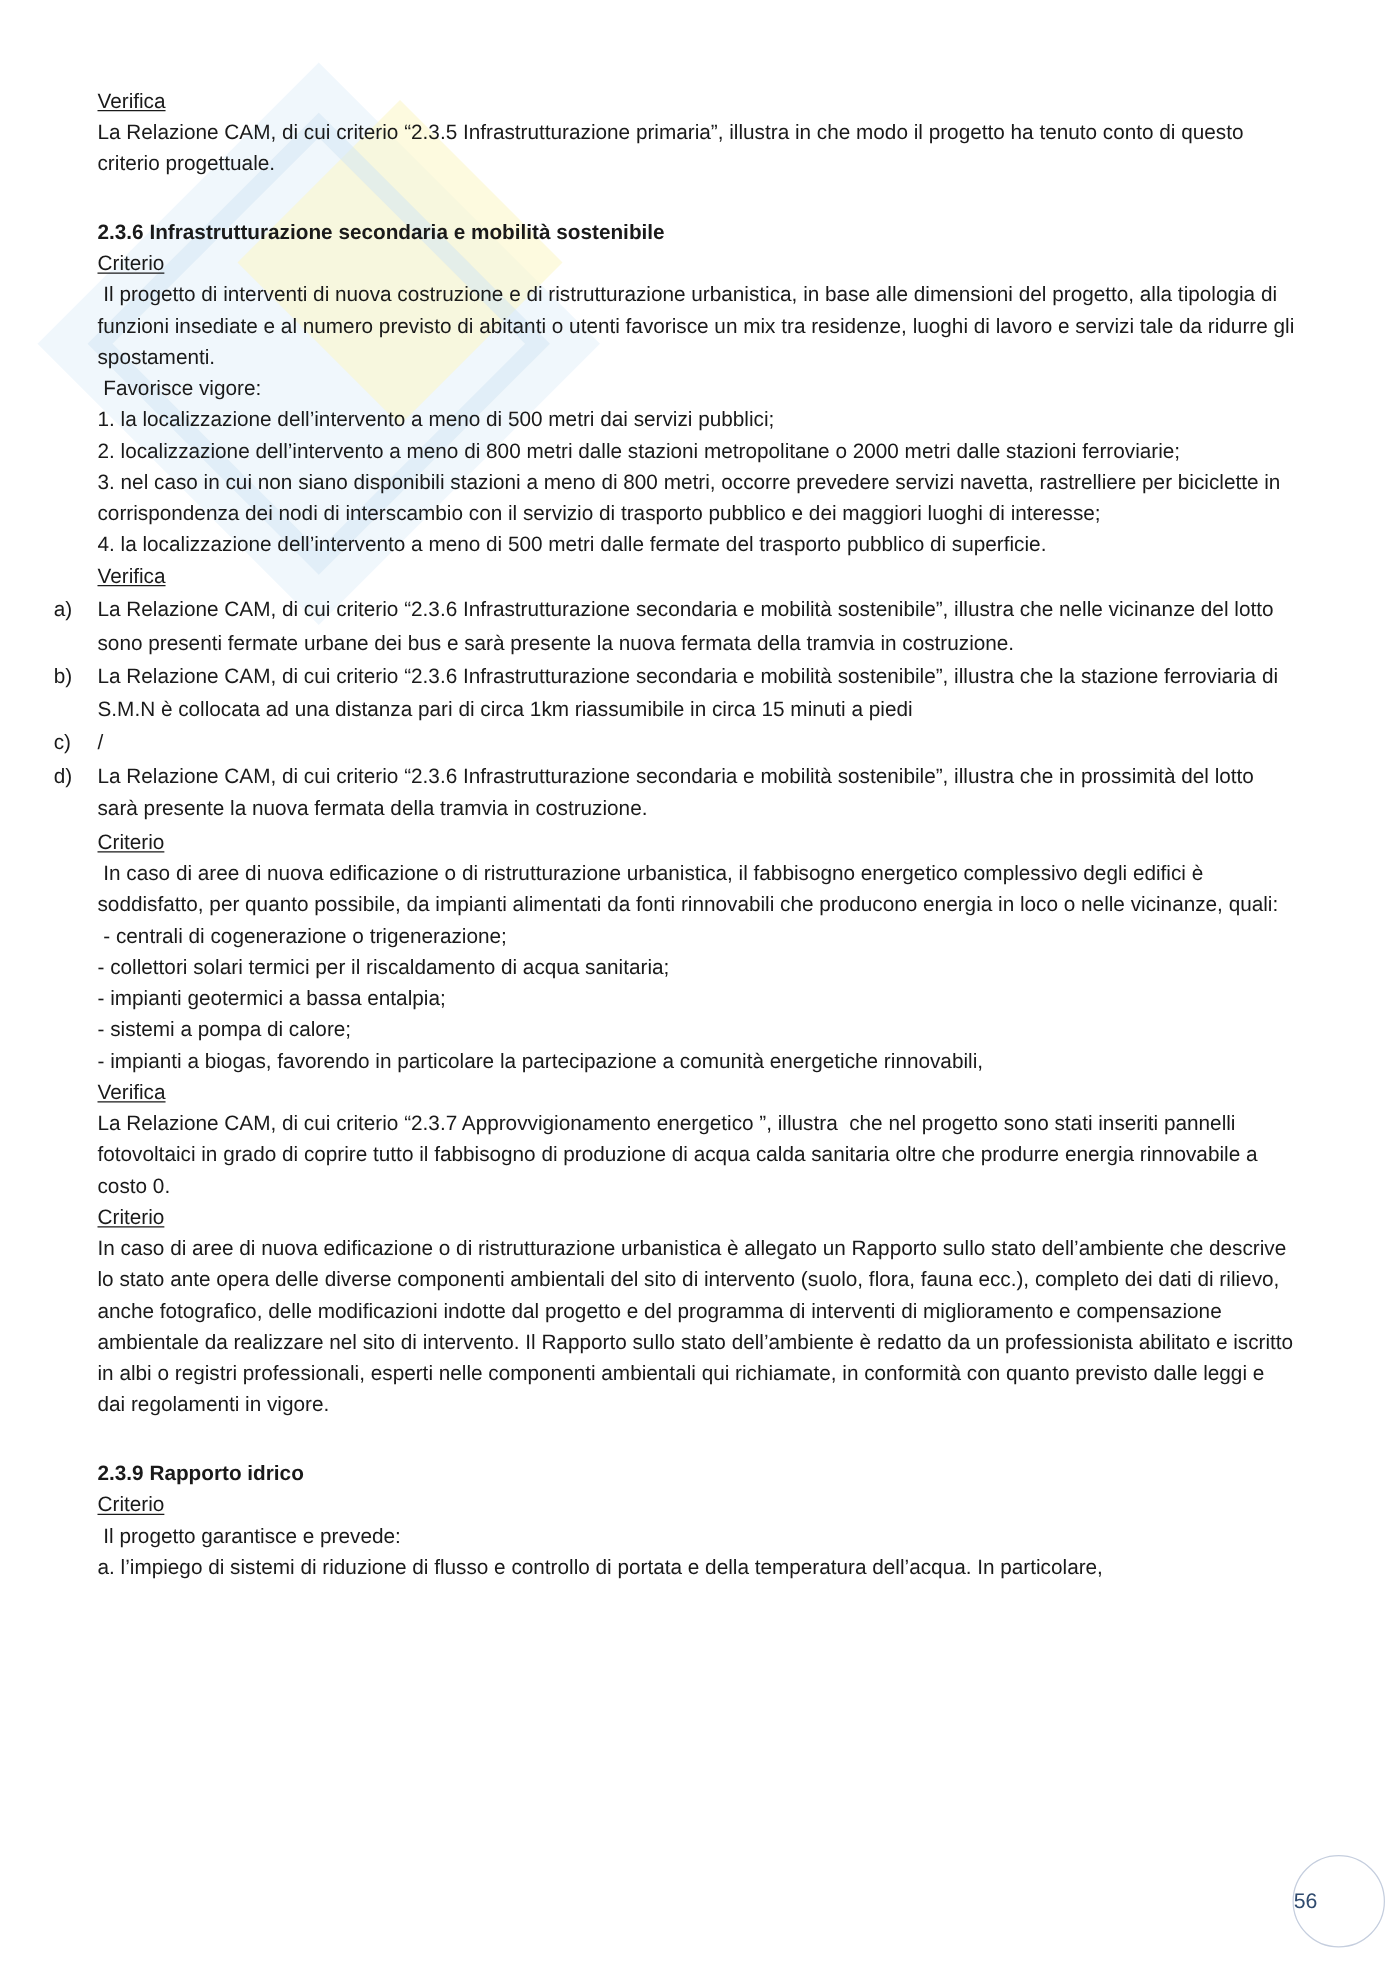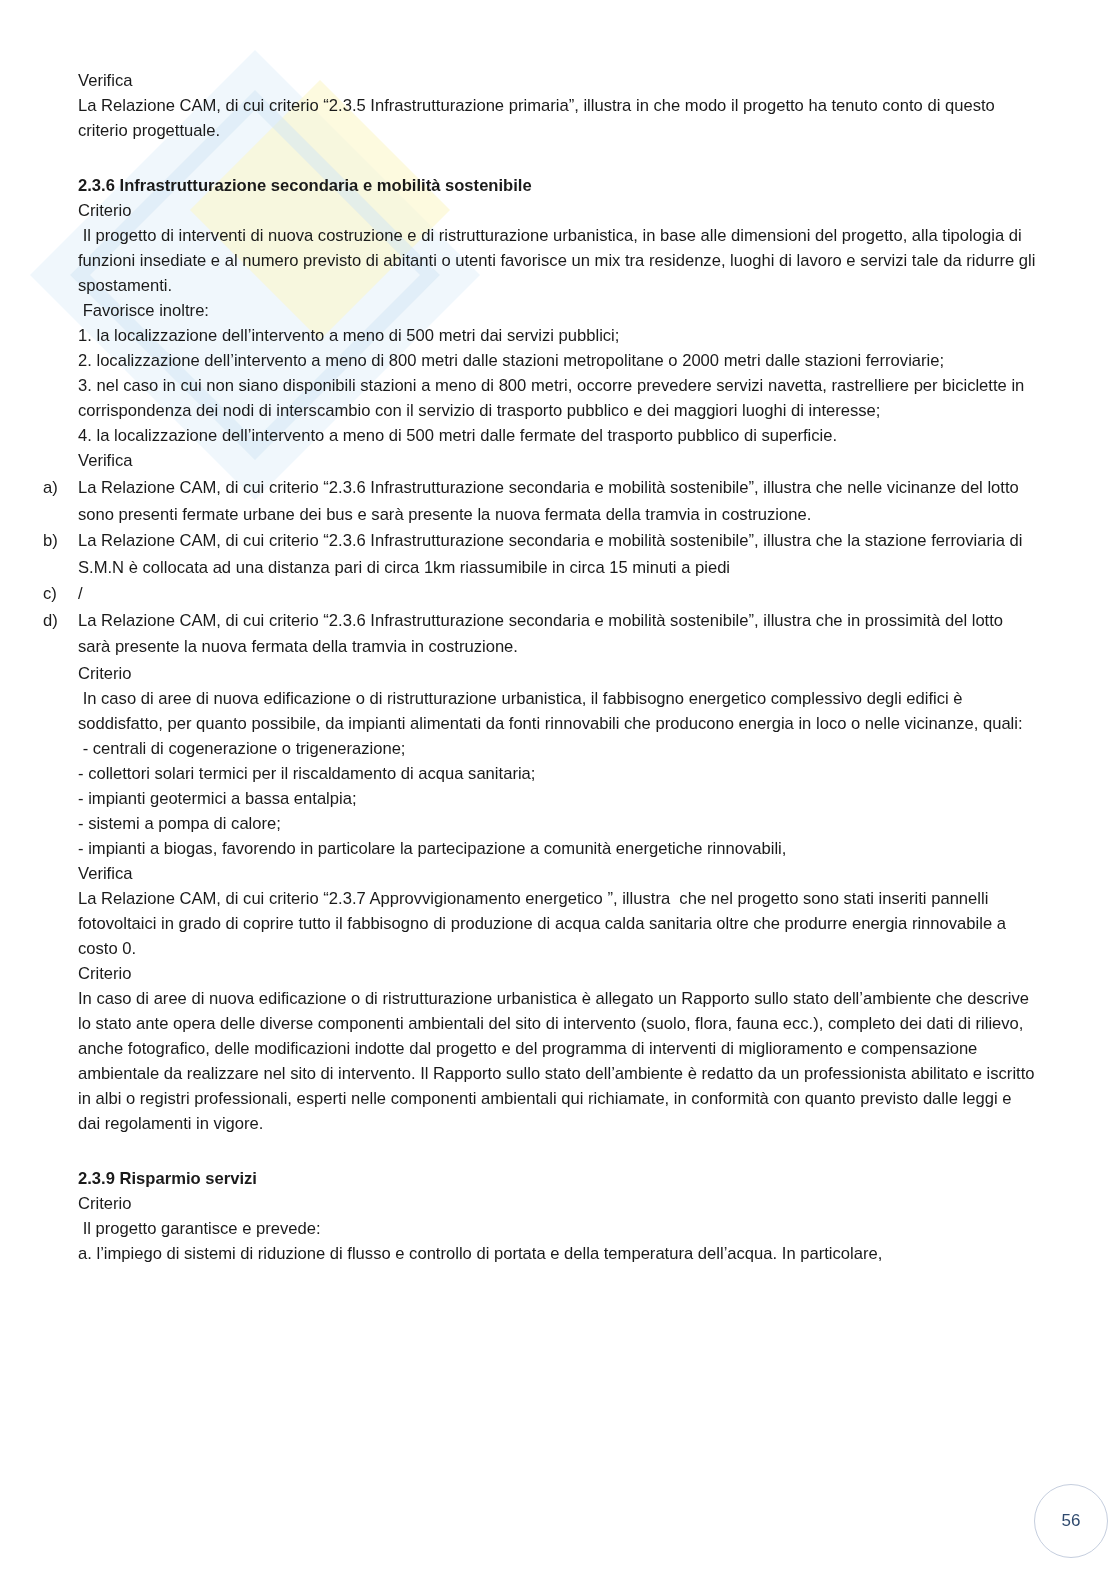--- a/index.html
+++ b/index.html
@@ -9,48 +9,48 @@
     }
     .watermark {
       position: absolute; left: 20px; top: 40px; width: 470px; height: 470px;
       pointer-events: none; z-index: 0;
     }
     .page {
       position: absolute; left: 78px; top: 68px; width: 960px; z-index: 1;
       font-size: 16.6px; line-height: 25px;
     }
     .line { margin: 0; white-space: normal; }
-    .u { text-underline-offset: 2px; }
+    .u { text-decoration: underline; text-underline-offset: 2px; }
     .b { font-weight: bold; margin-top: 30px; }
     .ol-item { position: relative; }
     .ol-item .mark { position: absolute; left: -35px; top: 0; }
     .page-num {
       position: absolute; left: 1034px; top: 1484px; width: 72px; height: 72px;
       border: 1.5px solid #c5cede; border-radius: 50%;
-      display: flex; align-items: center; justify-content: center;
+      display: flex; align-items: center; justify-content: flex-start;
       font-size: 17px; color: #2f4a6e; z-index: 1;
     }
   </style>
 </head>
 <body>
 
 <svg class="watermark" viewBox="0 0 470 470">
   <polygon points="235,10 460,235 235,460 10,235" fill="#e3f0f9" opacity="0.55"></polygon>
   <polygon points="300,40 430,170 300,300 170,170" fill="#fbf6c9" opacity="0.6"></polygon>
   <polygon points="235,60 410,235 235,410 60,235" fill="none" stroke="#d2e6f4" stroke-width="14" opacity="0.5"></polygon>
 </svg>
 
 <div class="page">
 
   <p class="line u">Verifica</p>
   <p class="line">La Relazione CAM, di cui criterio “2.3.5 Infrastrutturazione primaria”, illustra in che modo il progetto ha tenuto conto di questo criterio progettuale.</p>
   <p class="line b">2.3.6 Infrastrutturazione secondaria e mobilità sostenibile</p>
   <p class="line u">Criterio</p>
   <p class="line" style="white-space:pre-wrap"> Il progetto di interventi di nuova costruzione e di ristrutturazione urbanistica, in base alle dimensioni del progetto, alla tipologia di funzioni insediate e al numero previsto di abitanti o utenti favorisce un mix tra residenze, luoghi di lavoro e servizi tale da ridurre gli spostamenti.</p>
-  <p class="line" style="white-space:pre-wrap"> Favorisce inoltre:</p>
+  <p class="line" style="white-space:pre-wrap"> Favorisce vigore:</p>
   <p class="line">1. la localizzazione dell’intervento a meno di 500 metri dai servizi pubblici;</p>
   <p class="line">2. localizzazione dell’intervento a meno di 800 metri dalle stazioni metropolitane o 2000 metri dalle stazioni ferroviarie;</p>
   <p class="line">3. nel caso in cui non siano disponibili stazioni a meno di 800 metri, occorre prevedere servizi navetta, rastrelliere per biciclette in corrispondenza dei nodi di interscambio con il servizio di trasporto pubblico e dei maggiori luoghi di interesse;</p>
   <p class="line">4. la localizzazione dell’intervento a meno di 500 metri dalle fermate del trasporto pubblico di superficie.</p>
   <p class="line u">Verifica</p>
 
   <div class="ol-item" style="margin-top:2px">
     <span class="mark">a)</span>
     <p class="line" style="line-height:26.5px">La Relazione CAM, di cui criterio “2.3.6 Infrastrutturazione secondaria e mobilità sostenibile”, illustra che nelle vicinanze del lotto sono presenti fermate urbane dei bus e sarà presente la nuova fermata della tramvia in costruzione.</p>
   </div>
@@ -71,21 +71,21 @@
   <p class="line" style="white-space:pre-wrap"> In caso di aree di nuova edificazione o di ristrutturazione urbanistica, il fabbisogno energetico complessivo degli edifici è soddisfatto, per quanto possibile, da impianti alimentati da fonti rinnovabili che producono energia in loco o nelle vicinanze, quali:</p>
   <p class="line" style="white-space:pre-wrap"> - centrali di cogenerazione o trigenerazione;</p>
   <p class="line">- collettori solari termici per il riscaldamento di acqua sanitaria;</p>
   <p class="line">- impianti geotermici a bassa entalpia;</p>
   <p class="line">- sistemi a pompa di calore;</p>
   <p class="line">- impianti a biogas, favorendo in particolare la partecipazione a comunità energetiche rinnovabili,</p>
   <p class="line u">Verifica</p>
   <p class="line" style="white-space:pre-wrap">La Relazione CAM, di cui criterio “2.3.7 Approvvigionamento energetico ”, illustra  che nel progetto sono stati inseriti pannelli fotovoltaici in grado di coprire tutto il fabbisogno di produzione di acqua calda sanitaria oltre che produrre energia rinnovabile a costo 0.</p>
   <p class="line u">Criterio</p>
   <p class="line">In caso di aree di nuova edificazione o di ristrutturazione urbanistica è allegato un Rapporto sullo stato dell’ambiente che descrive lo stato ante opera delle diverse componenti ambientali del sito di intervento (suolo, flora, fauna ecc.), completo dei dati di rilievo, anche fotografico, delle modificazioni indotte dal progetto e del programma di interventi di miglioramento e compensazione ambientale da realizzare nel sito di intervento. Il Rapporto sullo stato dell’ambiente è redatto da un professionista abilitato e iscritto in albi o registri professionali, esperti nelle componenti ambientali qui richiamate, in conformità con quanto previsto dalle leggi e dai regolamenti in vigore.</p>
-  <p class="line b">2.3.9 Risparmio servizi</p>
+  <p class="line b">2.3.9 Rapporto idrico</p>
   <p class="line u">Criterio</p>
   <p class="line" style="white-space:pre-wrap"> Il progetto garantisce e prevede:</p>
   <p class="line">a. l’impiego di sistemi di riduzione di flusso e controllo di portata e della temperatura dell’acqua. In particolare,</p>
 </div>
 
 <div class="page-num">
   <span>56</span>
 </div>
 
 </body></html>

